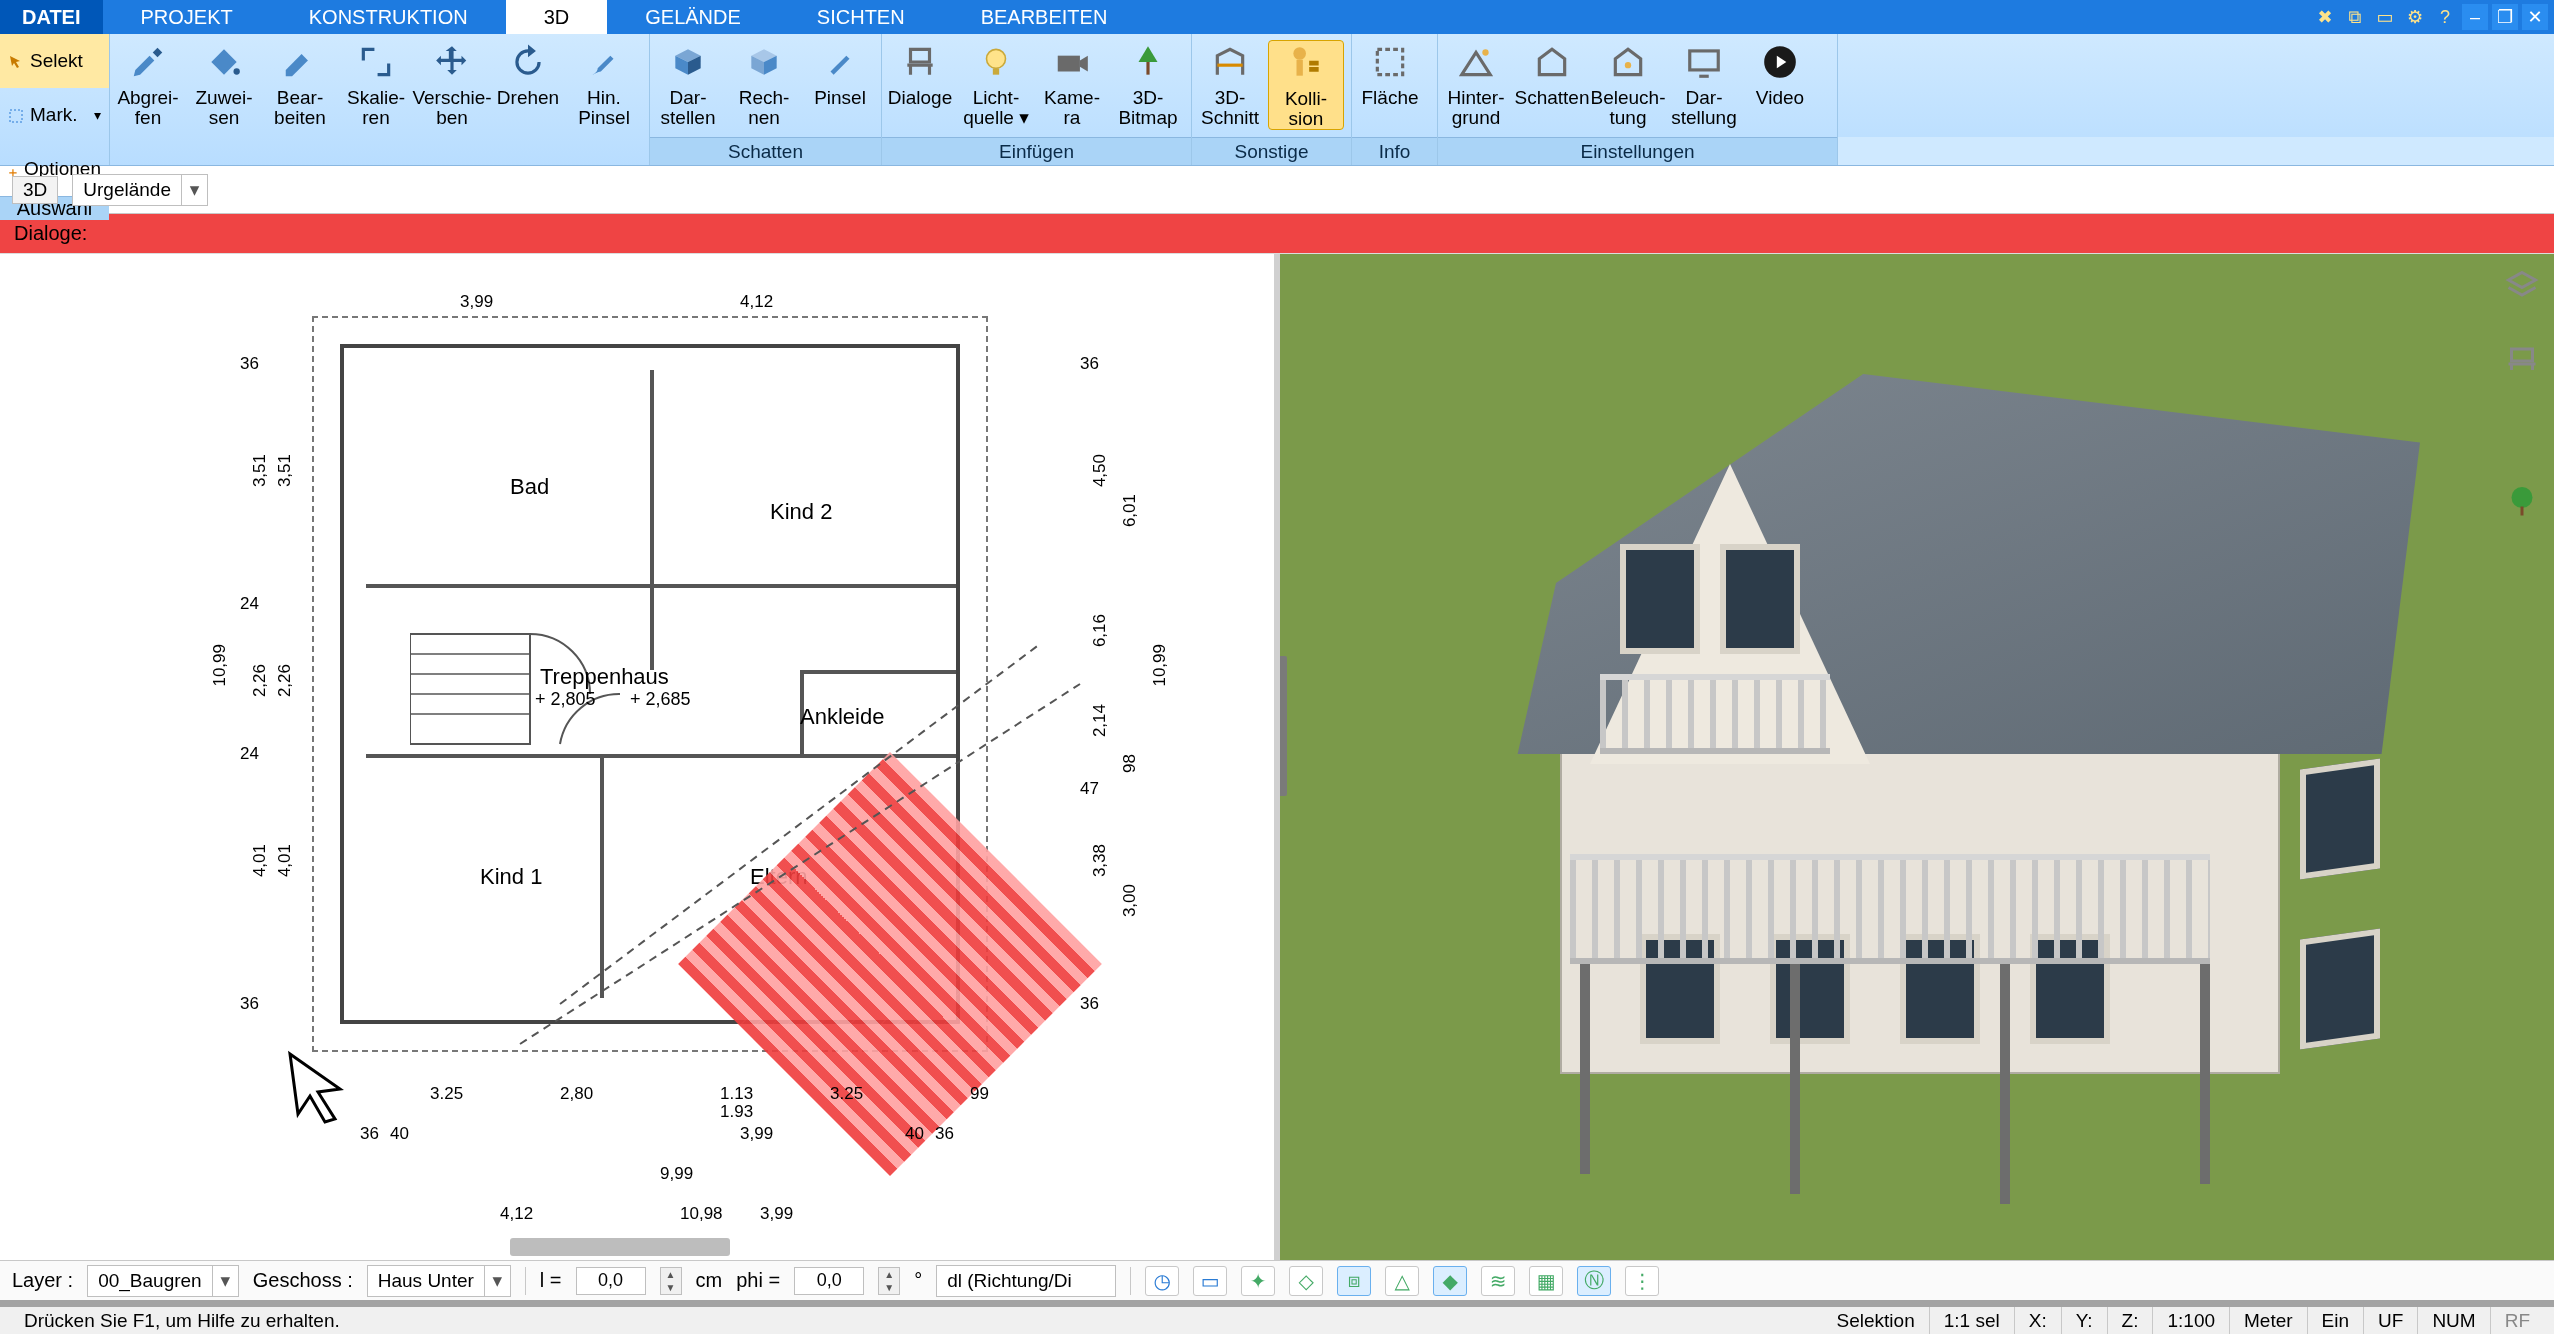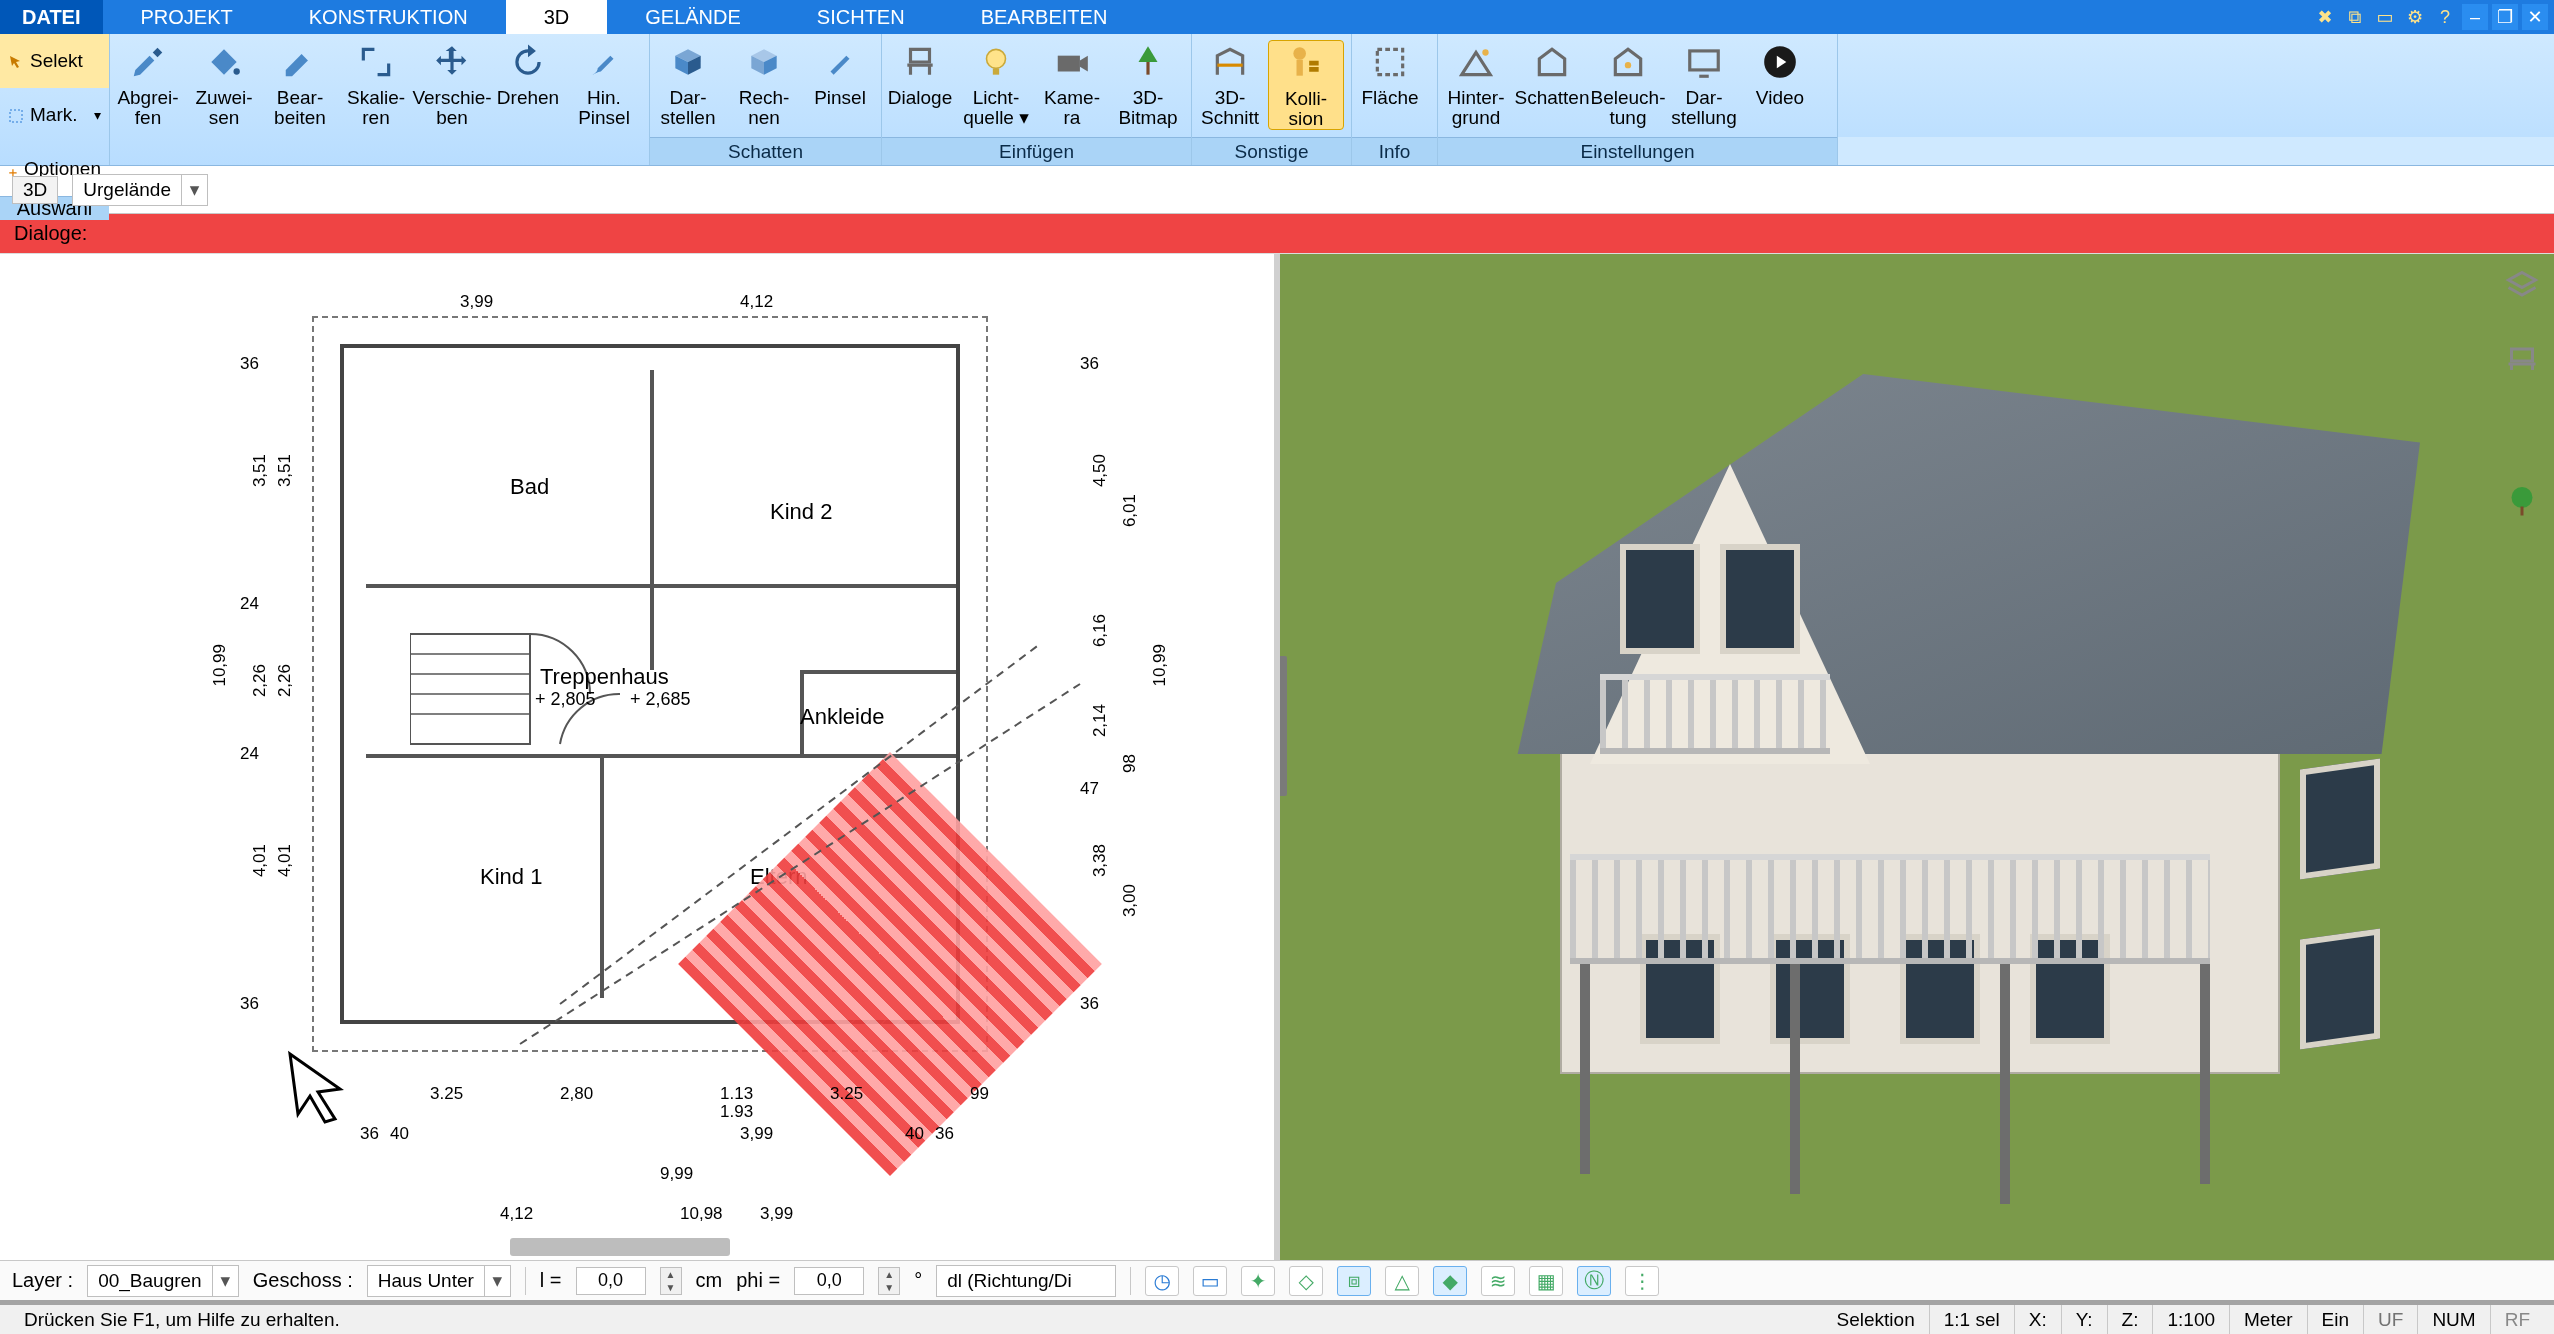--- a/index.html
+++ b/index.html
@@ -89,21 +89,21 @@
 .bottombar .lbl { color:#000; }
 .bottombar input.spin { width:70px; height:28px; text-align:center; border:1px solid #bfbfbf; font-size:18px;}
 .bottombar .spinbtn { width:22px; height:28px; border:1px solid #bfbfbf; background:#f0f0f0; display:inline-flex; flex-direction:column;}
 .bottombar .spinbtn b{flex:1;display:flex;align-items:center;justify-content:center;font-size:10px;color:#555;}
 .bottombar .sep { width:1px; height:28px; background:#c8c8c8; }
 .bottombar .ibtn { width:34px; height:30px; border:1px solid #c8c8c8; background:#fff; display:inline-flex; align-items:center; justify-content:center; color:#4a6; border-radius:3px;}
 .bottombar .ibtn.blue{color:#2a7bd4}
 .bottombar .ibtn.on{background:#dbeeff;border-color:#6ab0ee}
 
 
-.status { position:absolute; left:0; right:0; bottom:0; height:34px; background:#f0f0f0; border-top:5px solid #a3a3a3; display:flex; align-items:center; font-size:19px; padding:0 10px;}
+.status { position:absolute; left:0; right:0; bottom:0; height:34px; background:#f0f0f0; border-top:7px solid #a3a3a3; display:flex; align-items:center; font-size:19px; padding:0 10px;}
 .status .cell { padding:0 14px; border-right:1px solid #c8c8c8; height:100%; display:flex; align-items:center;}
 .status .spacer { flex:1; }
 </style>
 </head>
 <body>
 
 <div class="menubar">
   <div class="tab datei">DATEI</div>
   <div class="tab">PROJEKT</div>
   <div class="tab">KONSTRUKTION</div>
@@ -618,16 +618,16 @@
   <div class="cell" style="border:none">Drücken Sie F1, um Hilfe zu erhalten.</div>
   <div class="spacer"></div>
   <div class="cell">Selektion</div>
   <div class="cell">1:1 sel</div>
   <div class="cell">X:</div>
   <div class="cell">Y:</div>
   <div class="cell">Z:</div>
   <div class="cell">1:100</div>
   <div class="cell">Meter</div>
   <div class="cell">Ein</div>
-  <div class="cell" style="color:#737373">UF</div>
+  <div class="cell" style="color:#000000">UF</div>
   <div class="cell">NUM</div>
   <div class="cell" style="color:#888;border:none">RF</div>
 </div>
 
 </body></html>

